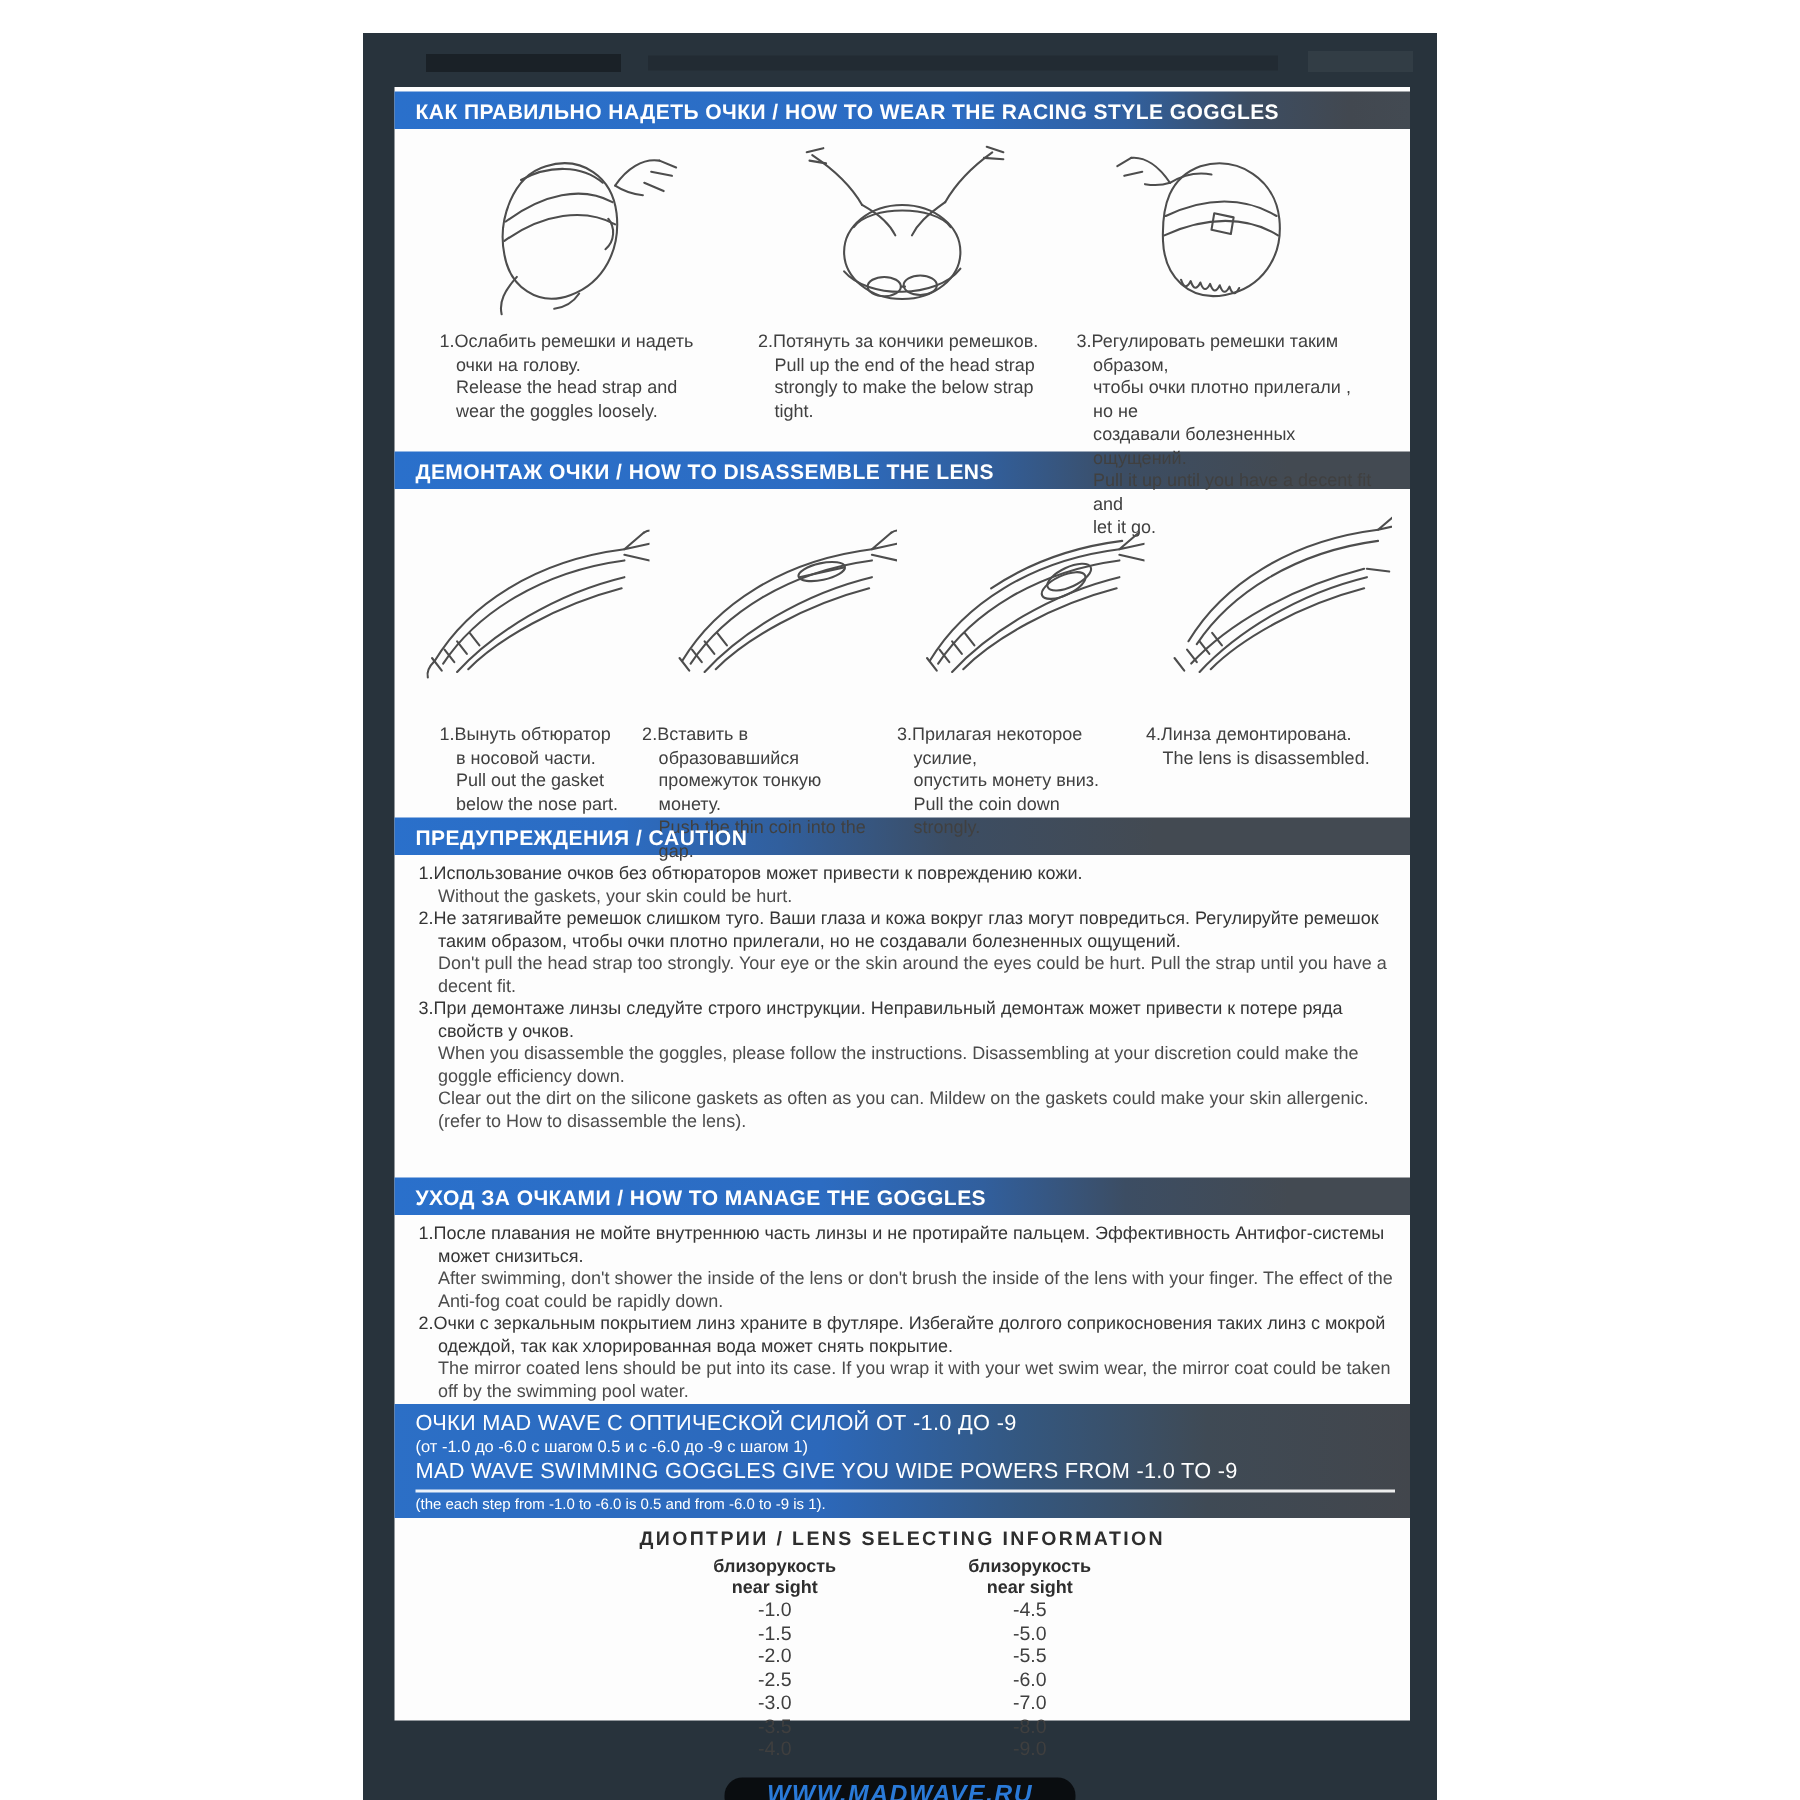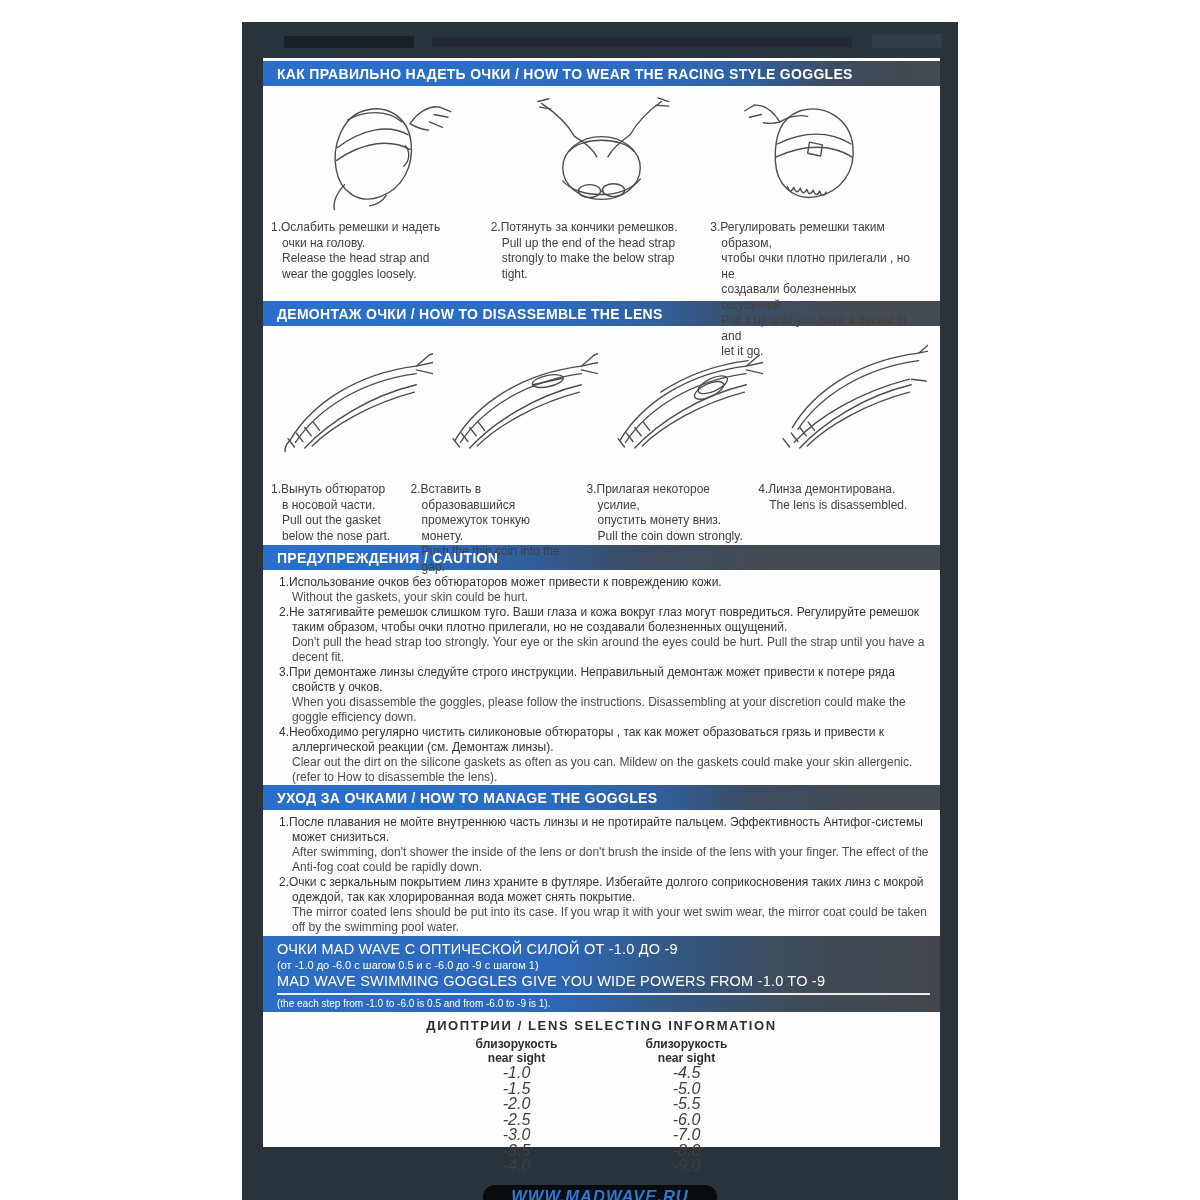--- a/index.html
+++ b/index.html
@@ -29,21 +29,21 @@
   .bar-long {background:linear-gradient(90deg,#2a70cb 0%,#2c6cc2 55%,#31609f 72%,#3c4d63 84%,#424850 94%,#434a52 100%);}
   .bar-mid  {background:linear-gradient(90deg,#2a70cb 0%,#2c6cc2 42%,#315f9d 58%,#3c4d63 72%,#434a52 88%,#434a52 100%);}
   .bar-short{background:linear-gradient(90deg,#2a70cb 0%,#2c6cc2 22%,#315f9d 38%,#3c4d63 55%,#434a52 75%,#434a52 100%);}
   
   .illus-row{display:flex;align-items:flex-end;justify-content:space-around;padding:4px 8px 0 8px;}
   .illus-row.r1{height:126px;}
   .illus-row.r2{height:148px;}
   .illus{display:flex;align-items:flex-end;justify-content:center;}
   .illus svg{stroke:#4d4d4d;fill:none;stroke-width:1.5;stroke-linecap:round;stroke-linejoin:round;}
   
-  .cap-row{display:flex;padding:4px 10px 0 8px;box-sizing:border-box;}
+  .cap-row{display:flex;padding:4px 10px 0 30px;box-sizing:border-box;}
   .cap{
     flex:1;font-size:12px;line-height:15.5px;color:#404040;
     white-space:pre-line;padding-left:11px;text-indent:-11px;margin-right:14px;
   }
   .cap-row.r1{height:82px;}
   .cap-row.r2{height:64px;}
   
   .plist{padding:5px 10px 0 16px;box-sizing:border-box;font-size:12px;line-height:15px;}
   .p-item{padding-left:13px;margin-bottom:0;}
   .p-item .ru{text-indent:-13px;color:#353535;}
@@ -59,21 +59,21 @@
   .bb-l1{font-size:14.5px;letter-spacing:.2px;}
   .bb-l2{font-size:11px;margin-top:2px;}
   .bb-l3{font-size:14.5px;margin-top:2px;letter-spacing:.2px;}
   .bb-l4{font-size:10px;margin-top:4px;border-top:2px solid rgba(255,255,255,.9);padding-top:3px;}
   
   .lens-table{padding-top:6px;}
   .lt-title{text-align:center;font-weight:bold;font-size:13px;letter-spacing:1.6px;color:#2e2e2e;}
   .lt-cols{display:flex;justify-content:center;margin:4px 95px 0 95px;}
   .lt-col{width:170px;text-align:center;}
   .lt-head{font-weight:bold;font-size:12px;line-height:14px;color:#2e2e2e;}
-  .lt-val{font-size:16px;line-height:15.5px;color:#3f3f3f;font-style:italic;}
+  .lt-val{font-size:13px;line-height:15.5px;color:#3f3f3f;}
   
   .footer-band{
     position:absolute;left:0;bottom:0;width:100%;height:33px;
     display:flex;align-items:center;justify-content:center;
   }
   .url-pill{
     background:#0a0d10;border-radius:12px;padding:2px 28px 4px 28px;
   }
   .url-pill span{
     color:#2a7ad8;font-weight:bold;font-style:italic;font-size:16.5px;letter-spacing:1px;
@@ -245,21 +245,20 @@
       </div>
       <div class="p-item">
         <div class="ru">2.Не затягивайте ремешок слишком туго. Ваши глаза и кожа вокруг глаз могут повредиться. Регулируйте ремешок таким образом, чтобы очки плотно прилегали, но не создавали болезненных ощущений.</div>
         <div class="en">Don't pull the head strap too strongly. Your eye or the skin around the eyes could be hurt. Pull the strap until you have a decent fit.</div>
       </div>
       <div class="p-item">
         <div class="ru">3.При демонтаже линзы следуйте строго инструкции. Неправильный демонтаж может привести к потере ряда свойств у очков.</div>
         <div class="en">When you disassemble the goggles, please follow the instructions. Disassembling at your discretion could make the goggle efficiency down.</div>
       </div>
       <div class="p-item">
-        <div class="ru">4.Необходимо регулярно чистить силиконовые обтюраторы , так как может образоваться грязь и привести к аллергической реакции (см. Демонтаж линзы).</div>
         <div class="en">Clear out the dirt on the silicone gaskets as often as you can. Mildew on the gaskets could make your skin allergenic.(refer to How to disassemble the lens).</div>
       </div>
     </div>
 
     <div class="bar bar-mid">
       <span>УХОД ЗА ОЧКАМИ / HOW TO MANAGE THE GOGGLES</span>
     </div>
 
     <div class="plist care">
       <div class="p-item">

